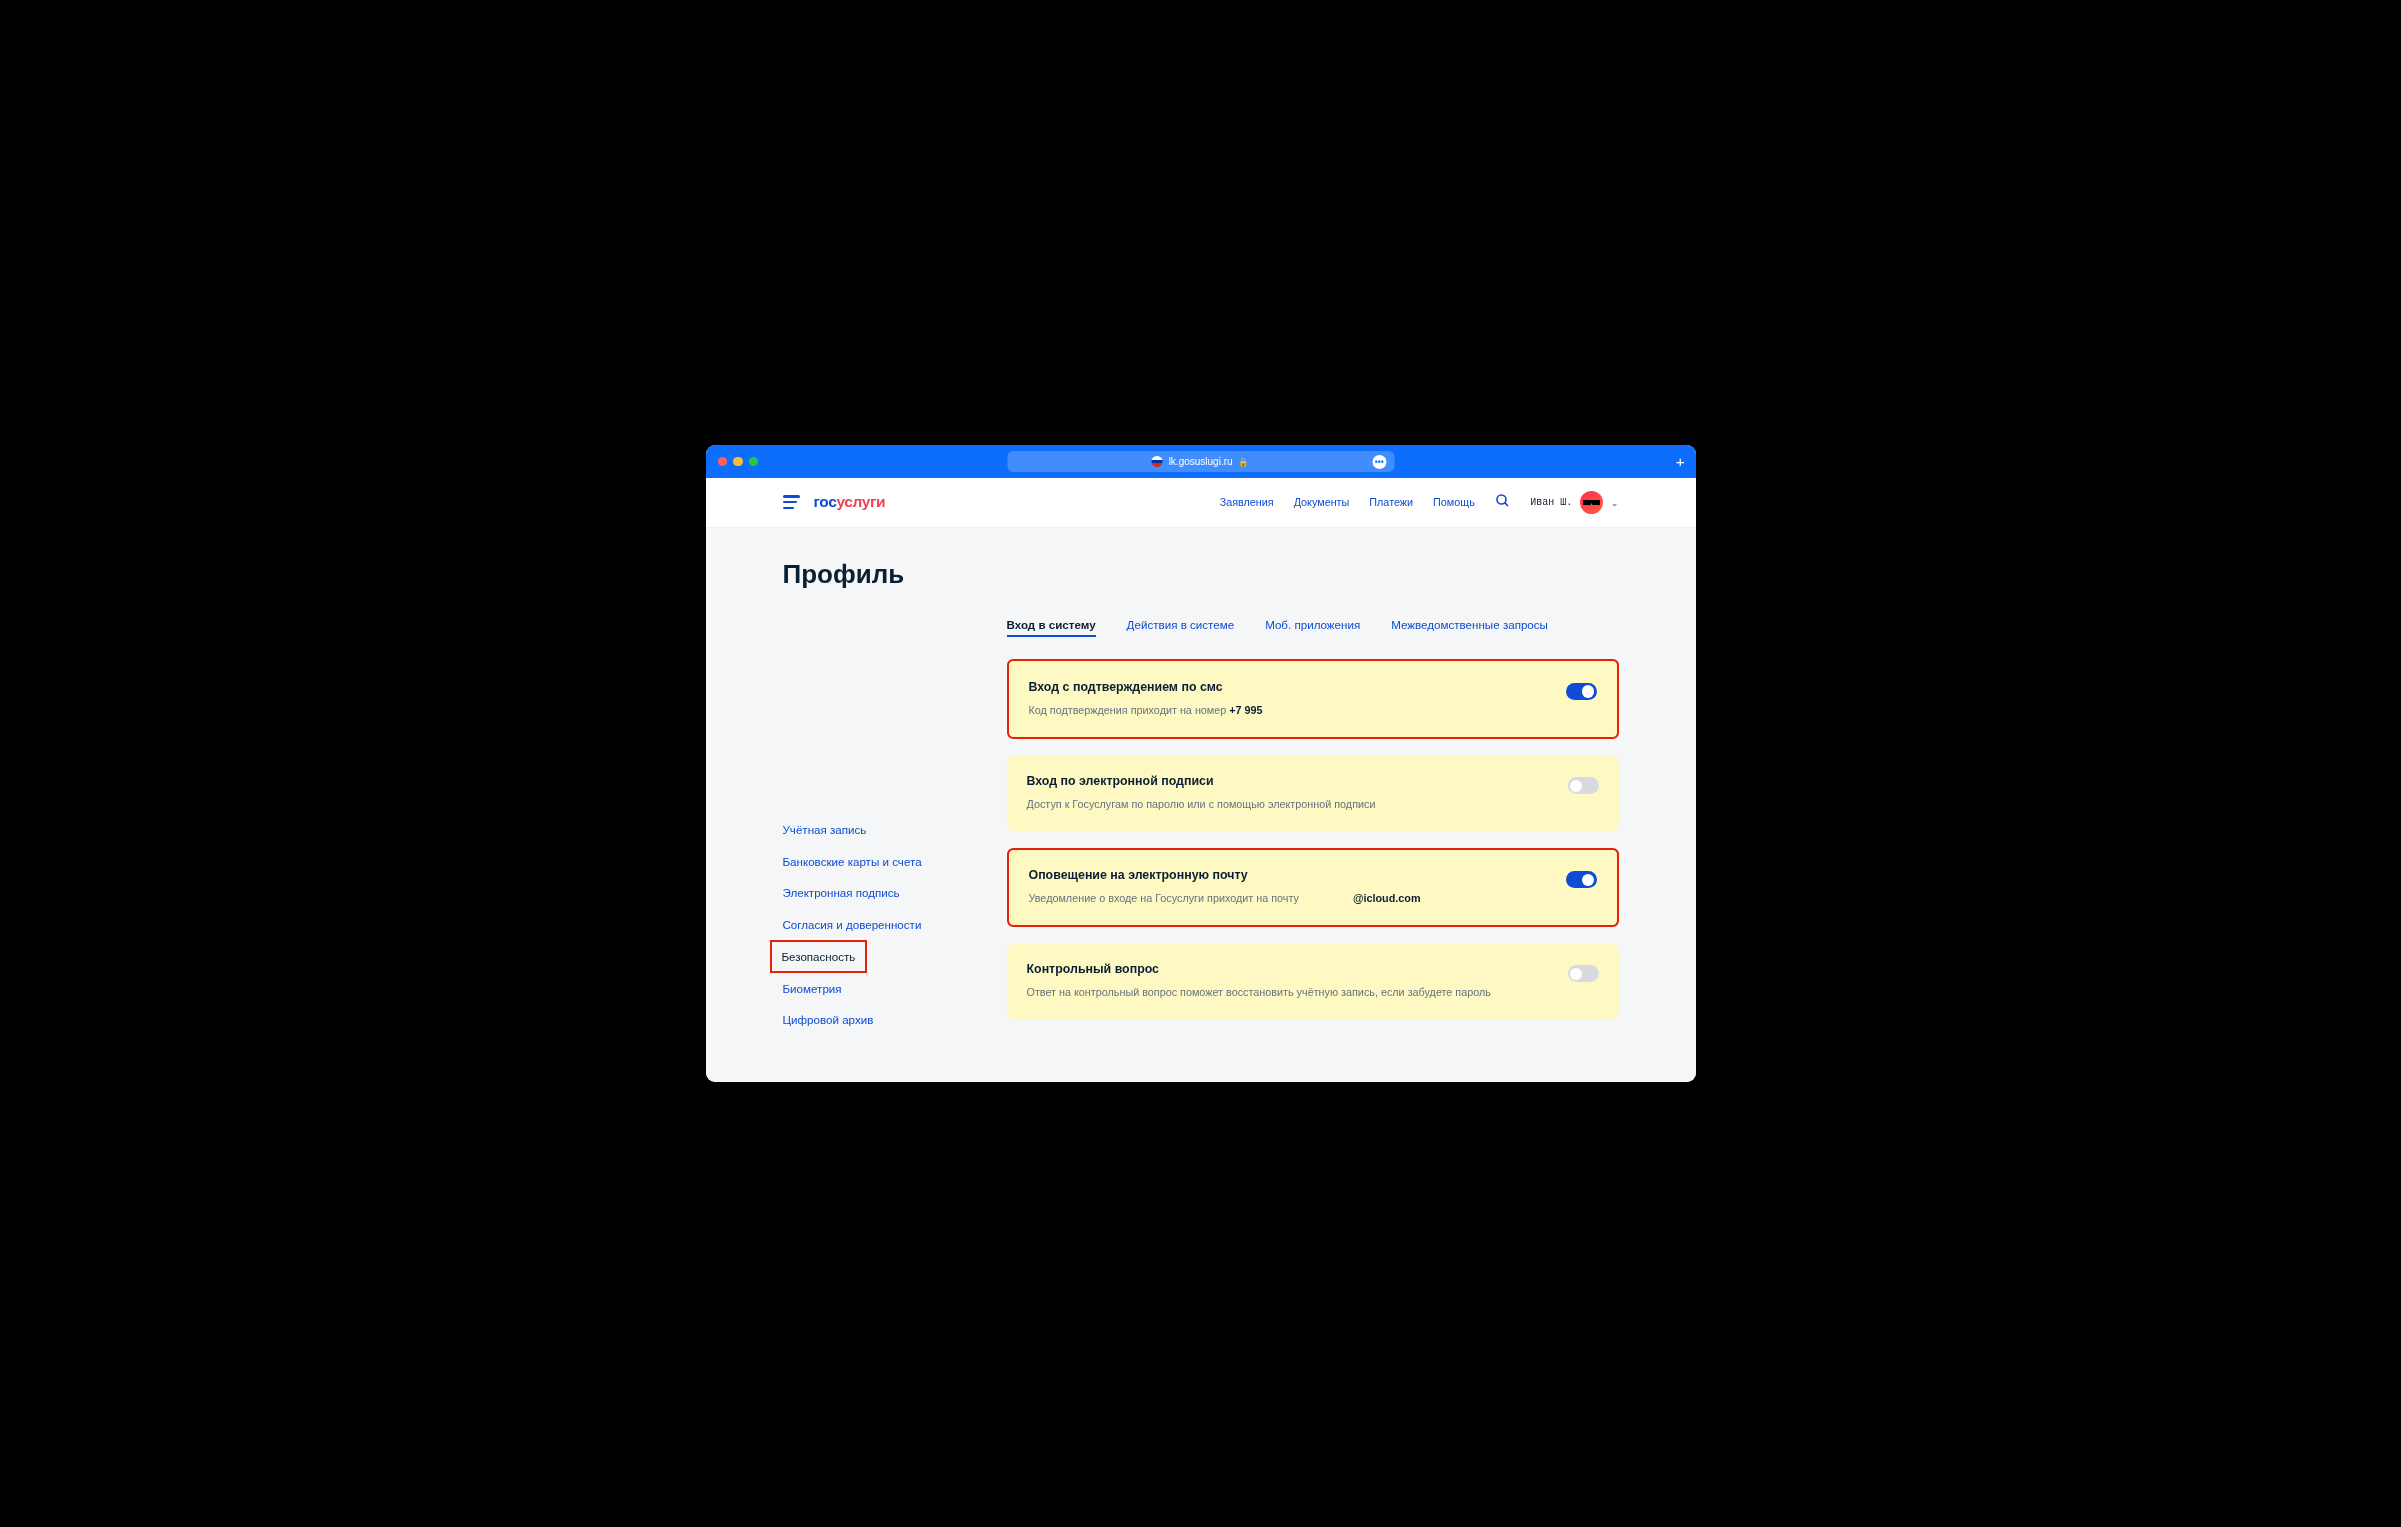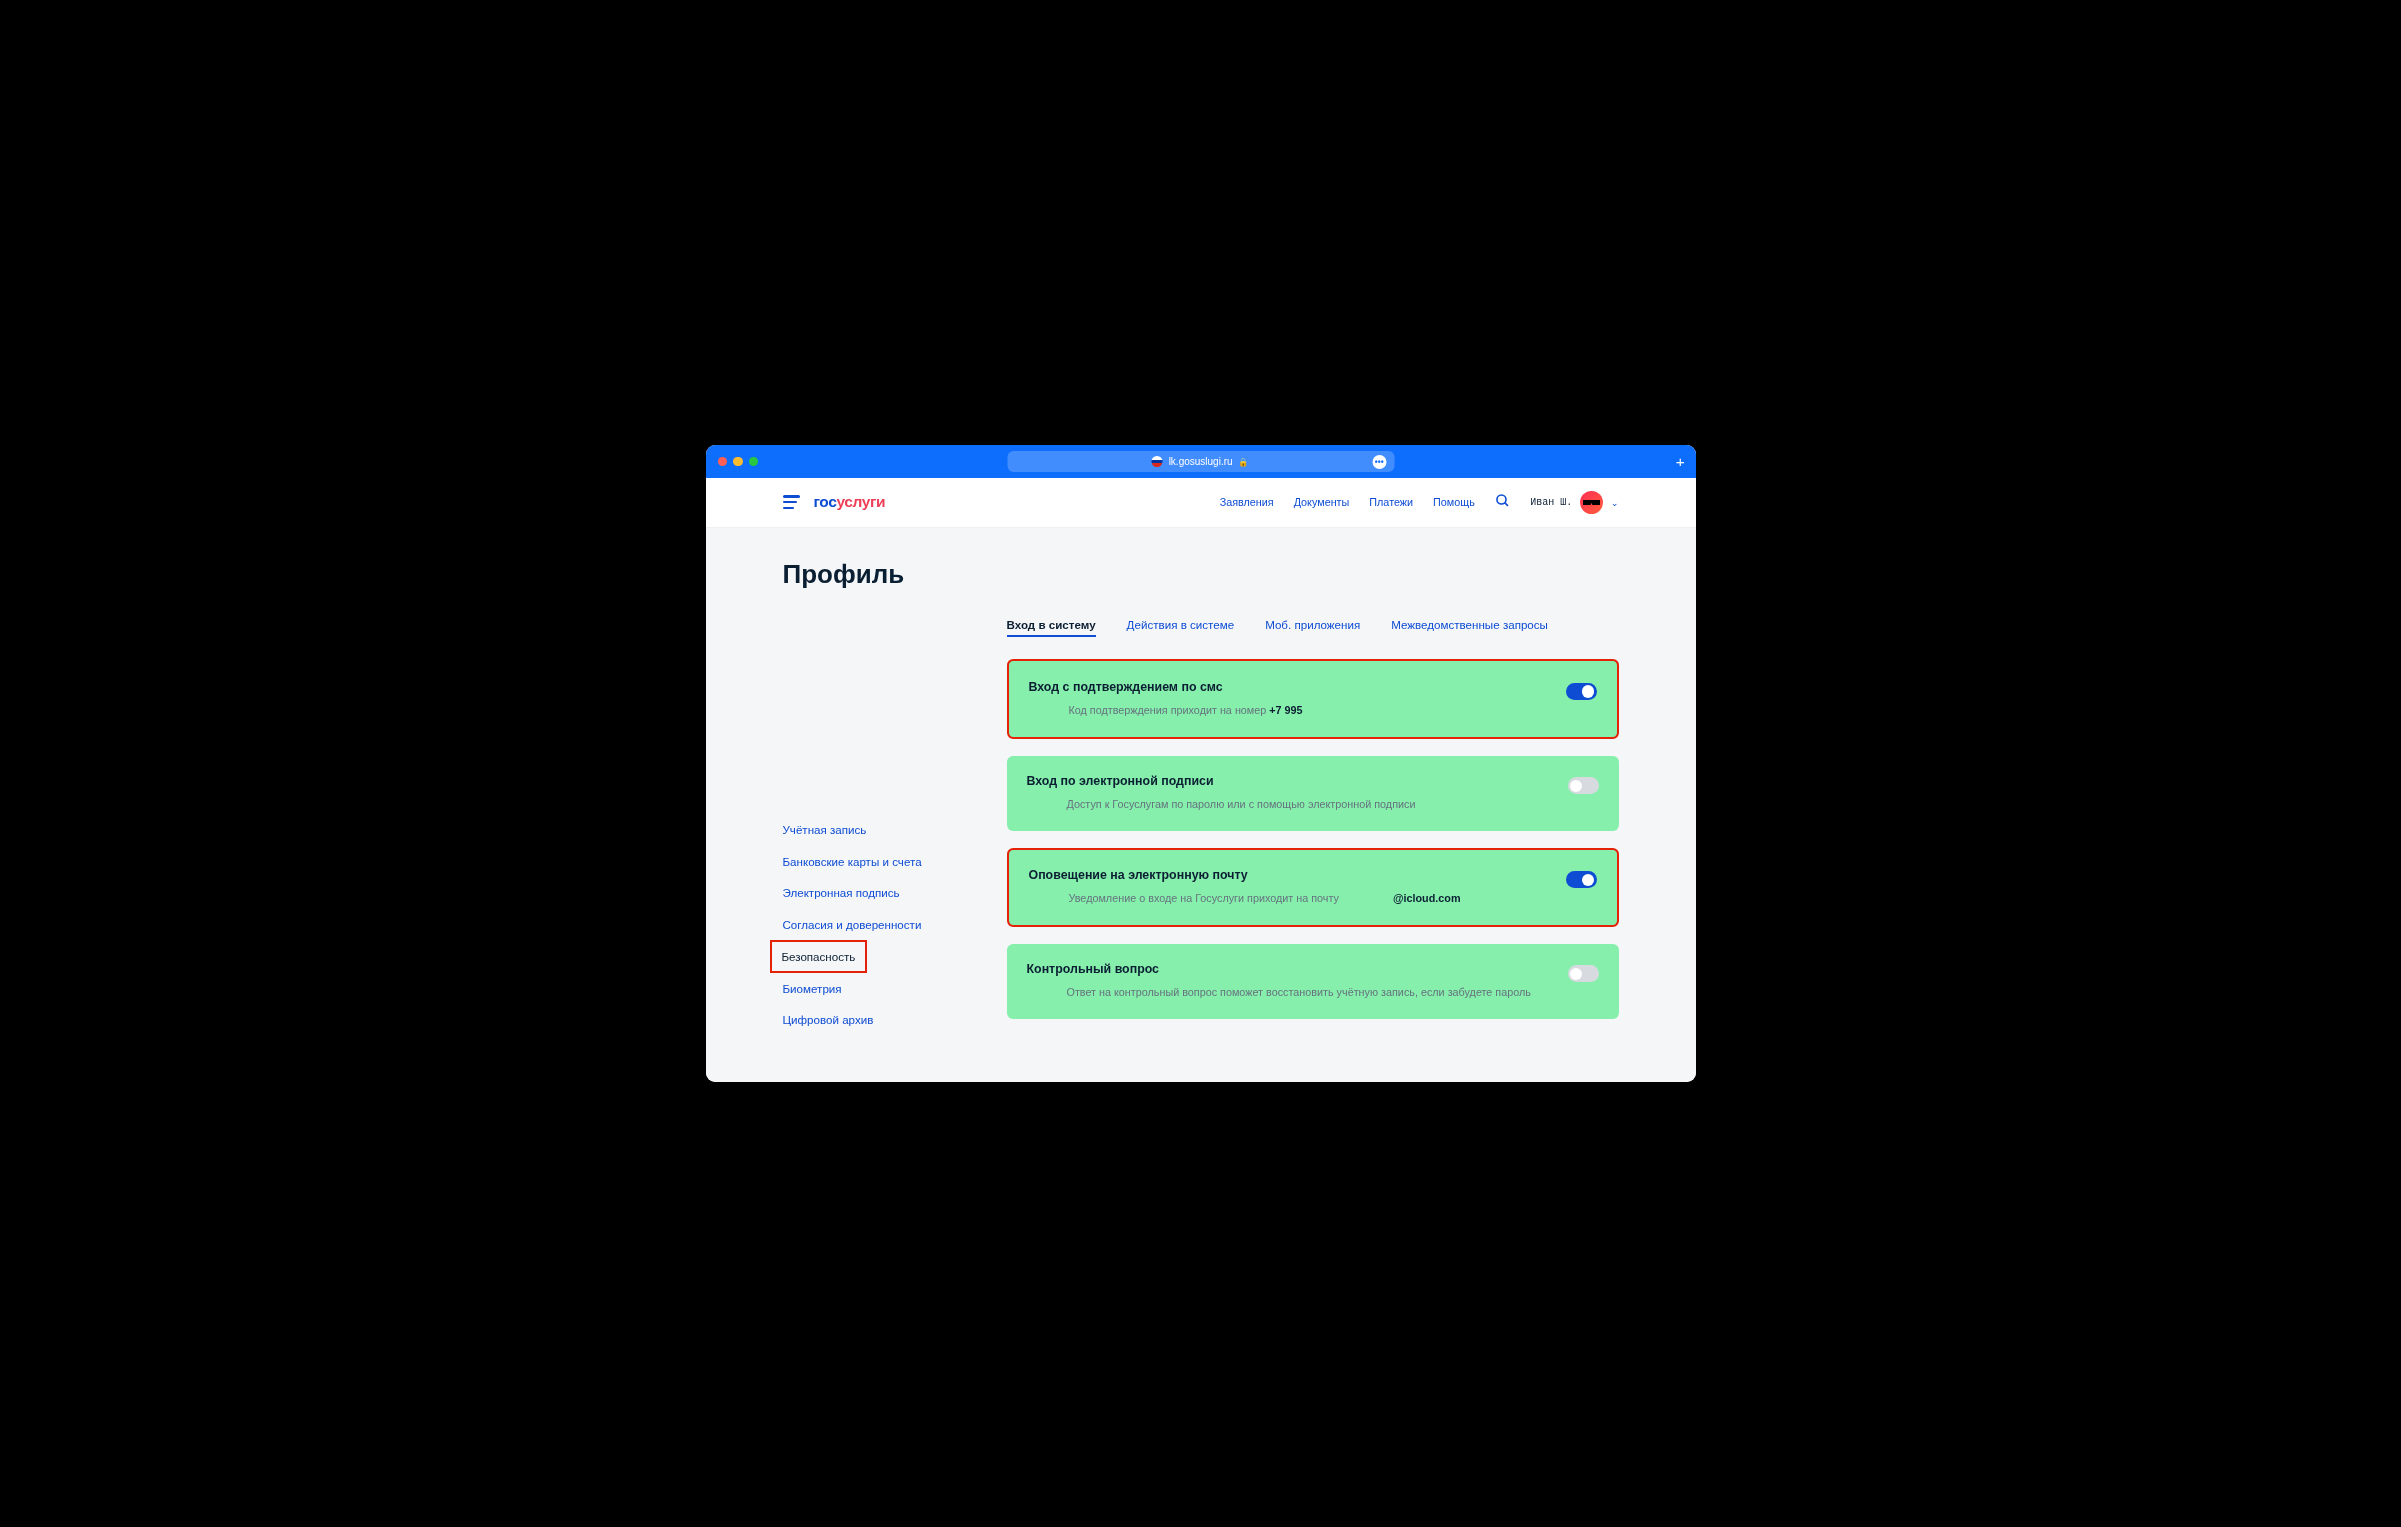--- a/index.html
+++ b/index.html
@@ -170,21 +170,21 @@
     font-size: 11.6px;
     padding-bottom: 4px;
     cursor: pointer;
   }
   .tab.active {
     color: #0b1f33;
     font-weight: 600;
     border-bottom: 2.3px solid #0d4cd3;
   }
   .card {
-    background: #86efac;
+    background: #fef9c3;
     border-radius: 6.2px;
     padding: 18.6px 20px;
     margin-bottom: 17px;
     display: flex;
     align-items: flex-start;
     justify-content: space-between;
     gap: 15.5px;
   }
   .card.highlight {
     border: 2.3px solid #e52207;
@@ -192,21 +192,20 @@
   .card-text h3 {
     font-size: 12.4px;
     font-weight: 700;
     color: #0b1f33;
     margin-bottom: 7.7px;
   }
   .card-text p {
     font-size: 10.8px;
     color: #66727f;
     line-height: 1.5;
-    margin-left: 40px;
   }
   .card-text p strong {
     color: #0b1f33;
     font-weight: 700;
   }
   .toggle {
     width: 31px; height: 17px;
     border-radius: 9.3px;
     position: relative;
     flex-shrink: 0;

